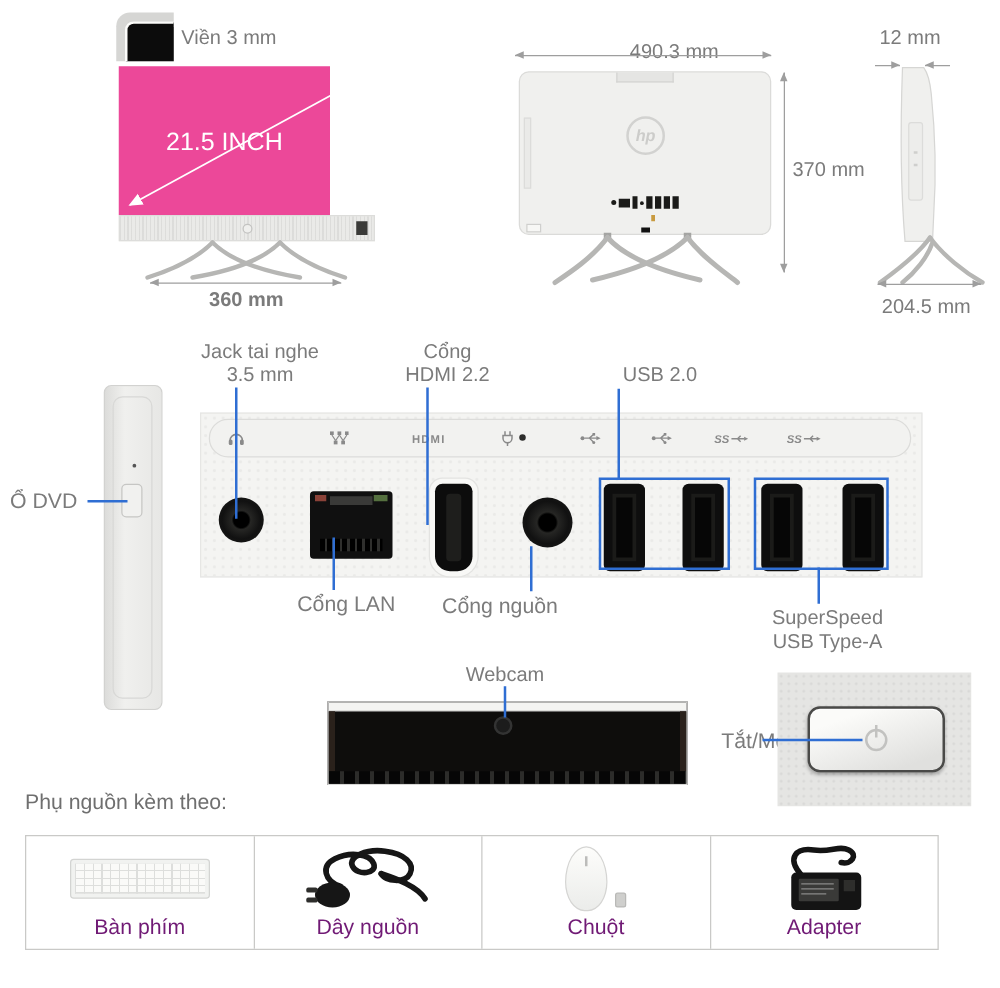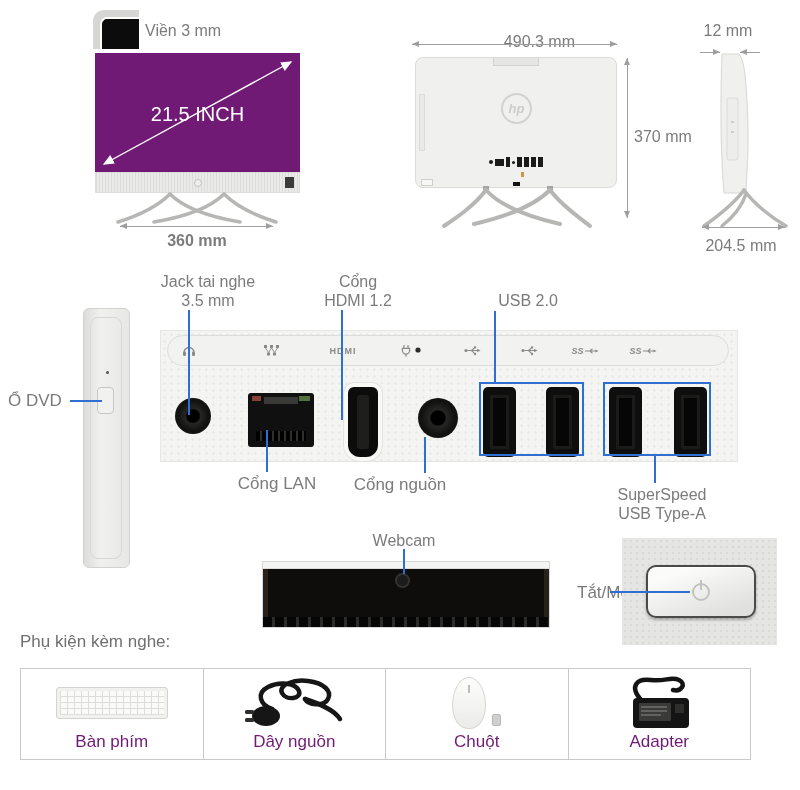--- a/index.html
+++ b/index.html
@@ -66,21 +66,21 @@
 </head>
 <body>
 
 <div class="canvas">
 
   <div class="abs" style="left:93px;top:10px;width:46px;height:39px;background:#d6d6d4;border-radius:11px 0 0 0;">
     <div class="abs" style="left:7px;top:7px;right:0;bottom:0;background:#0c0c0c;border-radius:7px 0 0 0;border-left:2px solid #fcfcfa;border-top:2px solid #fcfcfa;"></div>
   </div>
   <div class="lbl" style="left:145px;top:21px;">Viền 3 mm</div>
 
-  <div class="abs" style="left:95px;top:53px;width:205px;height:119px;background:#701a75;">
+  <div class="abs" style="left:95px;top:53px;width:169px;height:119px;background:#ec4899;">
     <svg width="205" height="119" style="position:absolute;left:0;top:0;">
       <defs>
         <marker id="wah" markerWidth="9" markerHeight="8" refX="7" refY="3.5" orient="auto-start-reverse">
           <path d="M0,0 L8,3.5 L0,7 z" fill="#ffffff"></path>
         </marker>
       </defs>
       <line x1="9" y1="111" x2="196" y2="9" stroke="#ffffff" stroke-width="1.4" marker-start="url(#wah)" marker-end="url(#wah)"></line>
     </svg>
     <div class="abs c" style="left:0;top:50px;width:100%;color:#fff;font-size:20px;">21.5 INCH</div>
   </div>
@@ -145,21 +145,21 @@
   </svg>
   <div class="arr-h" style="left:702px;top:227px;width:83px;"></div>
   <div class="lbl c" style="left:681px;top:236px;width:120px;">204.5 mm</div>
 
   <div class="lbl c" style="left:150px;top:272px;width:116px;">
     <div>Jack tai nghe</div>
     <div>3.5 mm</div>
   </div>
   <div class="lbl c" style="left:308px;top:272px;width:100px;">
     <div>Cổng</div>
-    <div>HDMI 1.2</div>
+    <div>HDMI 2.2</div>
   </div>
   <div class="lbl c" style="left:488px;top:291px;width:80px;">USB 2.0</div>
 
   <div class="bl-v" style="left:188px;top:310px;height:105px;"></div>
   <div class="bl-v" style="left:341px;top:310px;height:110px;"></div>
   <div class="bl-v" style="left:494px;top:311px;height:72px;"></div>
 
   <div class="abs" style="left:83px;top:308px;width:47px;height:260px;background:linear-gradient(90deg,#dcdcda,#f0f0ee 35%,#e7e7e5);border:1px solid #d2d2d0;border-radius:6px;">
     <div class="abs" style="left:6px;top:8px;right:7px;bottom:8px;border:1px solid #d8d8d6;border-radius:8px;"></div>
     <div class="abs" style="left:22px;top:62px;width:3px;height:3px;border-radius:50%;background:#555;"></div>
@@ -290,21 +290,21 @@
   </div>
 
   <div class="lbl" style="left:540px;top:583px;width:70px;font-size:17px;margin-left:37px;">Tắt/Mở</div>
   <div class="bl-h" style="left:610px;top:591px;width:80px;"></div>
   <div class="pwrimg">
     <div class="pwrbtn">
       <span class="pglyph"></span>
     </div>
   </div>
 
-  <div class="lbl" style="left:20px;top:632px;font-size:17px;color:#6f6f6f;">Phụ kiện kèm nghe:</div>
+  <div class="lbl" style="left:20px;top:632px;font-size:17px;color:#6f6f6f;">Phụ nguồn kèm theo:</div>
   <div class="acctbl">
     <div class="acccell">
       <div class="accart">
           <div class="kb">
             <i></i>
           </div>
         </div>
       <div class="acclbl">Bàn phím</div>
     </div>
     <div class="acccell">

